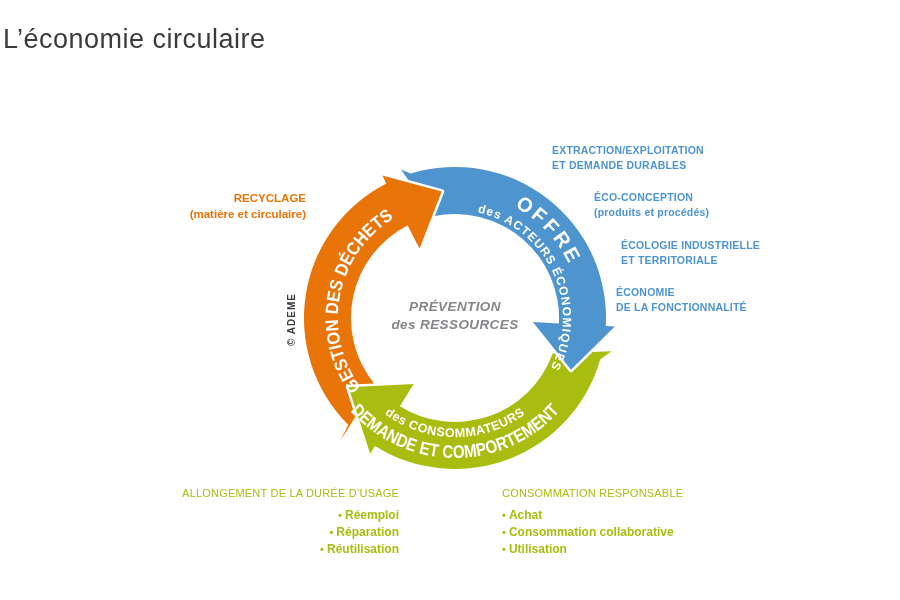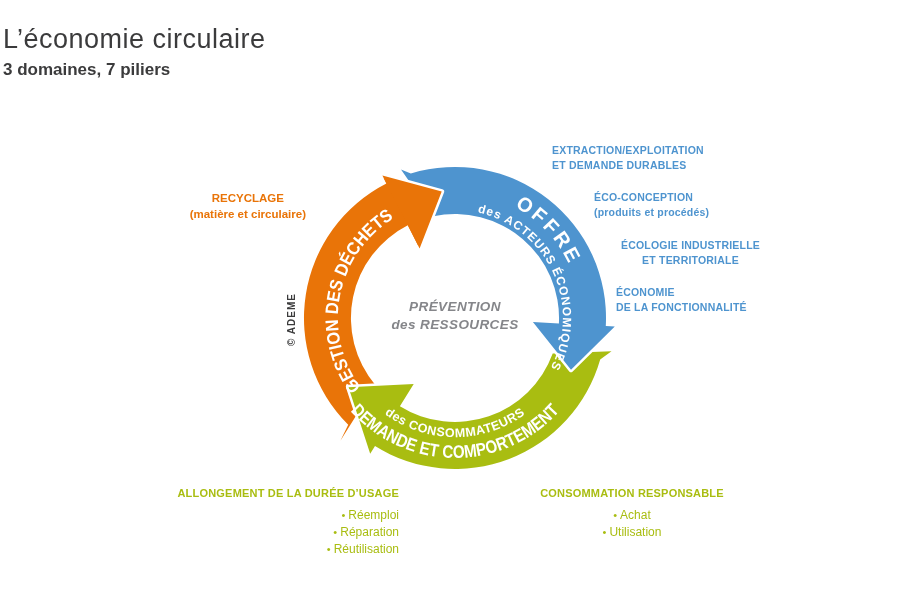--- a/index.html
+++ b/index.html
@@ -29,43 +29,42 @@
   .t-small{font-size:12px;letter-spacing:1px;}
   .t-demande{font-size:18px;}
   .t-conso{font-size:12.5px;letter-spacing:.5px;}
 
   .center-text{position:absolute;left:330px;top:298px;width:250px;text-align:center;
     color:var(--gray);font-size:13.5px;font-weight:700;line-height:18px;letter-spacing:.4px;font-style:italic;}
   .credit{position:absolute;left:251px;top:314px;width:80px;text-align:center;
     transform:rotate(-90deg);font-size:10px;font-weight:700;letter-spacing:1px;color:var(--dark);}
 
   .lbl{position:absolute;font-weight:700;line-height:15px;}
-  .lbl-orange{color:var(--orange);font-size:11.5px;line-height:16px;text-align:center;}
+  .lbl-orange{color:var(--orange);font-size:11.5px;line-height:16px;text-align:right;}
   .lbl-blue{color:var(--blue);font-size:10.5px;letter-spacing:.2px;}
   .pos-recycling{right:594px;top:190px;}
   .pos-extraction{left:552px;top:143px;}
   .pos-ecodesign{left:594px;top:190px;}
-  .pos-industrial{left:621px;top:238px;text-align:center;}
+  .pos-industrial{left:621px;top:238px;}
   .pos-functionality{left:616px;top:285px;}
 
   .green-block{position:absolute;color:var(--green);}
-  .green-block .blk-title{font-size:11px;font-weight:700;letter-spacing:.2px;margin-bottom:8px;}
+  .green-block .blk-title{font-size:11px;font-weight:400;letter-spacing:.2px;margin-bottom:8px;}
   .green-block ul{list-style:none;}
-  .green-block li{font-size:12px;font-weight:400;line-height:17px;}
+  .green-block li{font-size:12px;font-weight:700;line-height:17px;}
   .green-block li::before{content:"• ";font-size:11px;}
   .pos-duration{right:501px;top:487px;text-align:right;width:260px;}
-  .pos-consumption{left:502px;top:487px;width:260px;text-align:center;}
+  .pos-consumption{left:502px;top:487px;width:260px;}
 </style>
 </head>
 <body>
 
 <div class="canvas">
 
   <h1 class="page-title">L’économie circulaire</h1>
-  <h2 class="page-subtitle">3 domaines, 7 piliers</h2>
 
   <svg width="900" height="600" viewBox="0 0 900 600">
     <defs>
       <path id="tpOrange" d="M362.8,385.1 A117,117 0 0 1 396.5,211.7"></path>
       <path id="tpOffre" d="M441.8,187.6 A126,126 0 0 1 579.1,334.9"></path>
       <path id="tpActeurs" d="M455,205 A108,108 0 0 1 537.7,382.4"></path>
       <path id="tpDemande" d="M347.8,403 A140,140 0 0 0 562.2,403"></path>
       <path id="tpConsommateurs" d="M386.7,410.5 A119,119 0 0 0 523.3,410.5"></path>
     </defs>
     <g transform="translate(0,5)">
@@ -128,17 +127,18 @@
       <li>Réemploi</li>
       <li>Réparation</li>
       <li>Réutilisation</li>
     </ul>
   </div>
 
   <div class="green-block pos-consumption">
     <div class="blk-title">CONSOMMATION RESPONSABLE</div>
     <ul>
       <li>Achat</li>
+      <li>Consommation collaborative</li>
       <li>Utilisation</li>
     </ul>
   </div>
 
 </div>
 
 </body></html>

